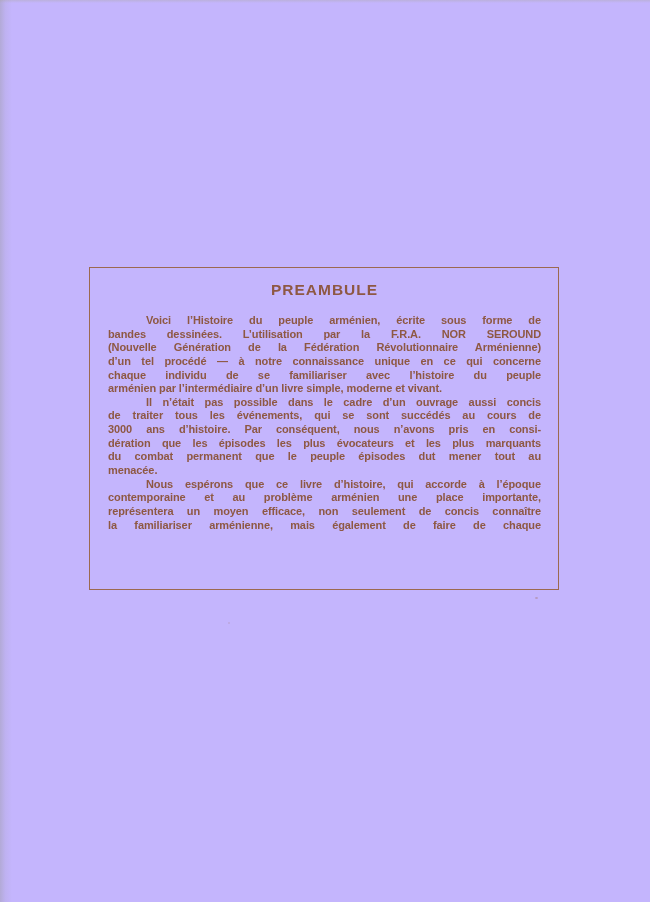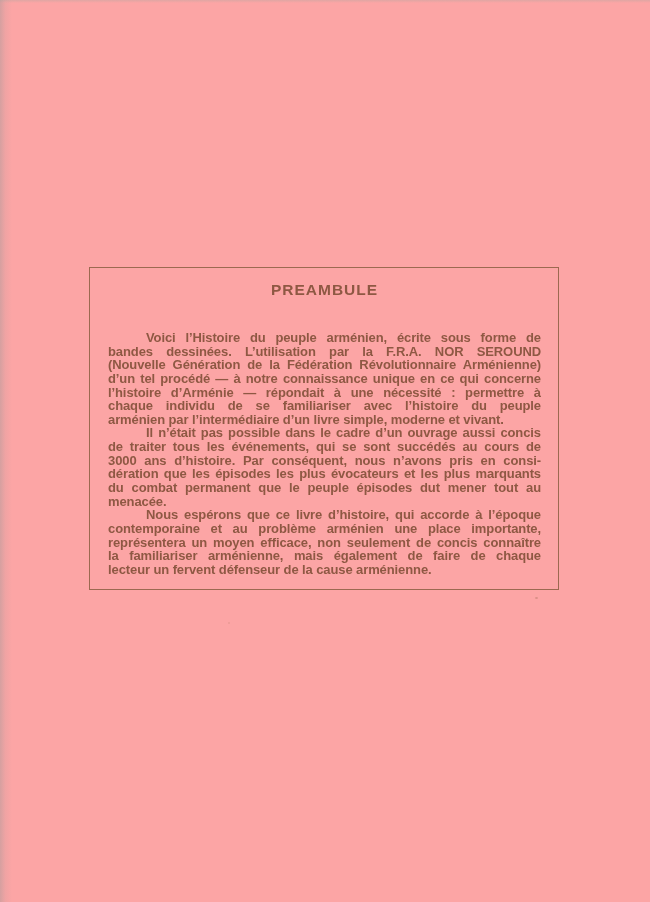--- a/index.html
+++ b/index.html
@@ -2,21 +2,21 @@
 <html lang="fr"><head>
 <meta charset="utf-8">
 <style>
   html, body { margin: 0; padding: 0; }
   body { background: #888; }
 
   .page {
     position: relative;
     width: 650px;
     height: 902px;
-    background: #fca5a5;
+    background: #c4b5fd;
     overflow: hidden;
     font-family: "Liberation Sans", sans-serif;
   }
 
   
   .edge-left {
     position: absolute; left: 0; top: 0; bottom: 0; width: 12px;
     background: linear-gradient(to right, rgba(150,152,152,0.38), rgba(150,152,152,0.12) 45%, rgba(150,152,152,0) 100%);
     pointer-events: none;
   }
@@ -40,23 +40,23 @@
     padding-top: 1px;
     text-align: center;
     font-size: 15.5px;
     line-height: 16px;
     font-weight: 700;
     letter-spacing: 1px;
     color: #8e5843;
   }
 
   .body-text {
-    margin-top: 33px;
+    margin-top: 16px;
     color: #8e5843;
-    font-size: 13px;
+    font-size: 11px;
     font-weight: 700;
     line-height: 13.65px;
     letter-spacing: -0.1px;
   }
 
   .ln {
     text-align: justify;
     text-align-last: justify;
     height: 13.65px;
   }
@@ -82,34 +82,32 @@
 
   <div class="box">
     <h1 class="title">PREAMBULE</h1>
 
     <div class="body-text">
 
       <div class="ln first">Voici l’Histoire du peuple arménien, écrite sous forme de</div>
       <div class="ln">bandes dessinées. L’utilisation par la F.R.A. NOR SEROUND</div>
       <div class="ln">(Nouvelle Génération de la Fédération Révolutionnaire Arménienne)</div>
       <div class="ln">d’un tel procédé — à notre connaissance unique en ce qui concerne</div>
-      <div class="ln">l’histoire d’Arménie — répondait à une nécessité : permettre à</div>
       <div class="ln">chaque individu de se familiariser avec l’histoire du peuple</div>
       <div class="ln last">arménien par l’intermédiaire d’un livre simple, moderne et vivant.</div>
 
       <div class="ln first">Il n’était pas possible dans le cadre d’un ouvrage aussi concis</div>
       <div class="ln">de traiter tous les événements, qui se sont succédés au cours de</div>
       <div class="ln">3000 ans d’histoire. Par conséquent, nous n’avons pris en consi-</div>
       <div class="ln">dération que les épisodes les plus évocateurs et les plus marquants</div>
       <div class="ln">du combat permanent que le peuple épisodes dut mener tout au</div>
       <div class="ln last">menacée.</div>
 
       <div class="ln first">Nous espérons que ce livre d’histoire, qui accorde à l’époque</div>
       <div class="ln">contemporaine et au problème arménien une place importante,</div>
       <div class="ln">représentera un moyen efficace, non seulement de concis connaître</div>
       <div class="ln">la familiariser arménienne, mais également de faire de chaque</div>
-      <div class="ln last">lecteur un fervent défenseur de la cause arménienne.</div>
     </div>
   </div>
 
   <div class="speck s1"></div>
   <div class="speck s2"></div>
 </div>
 
 </body></html>

